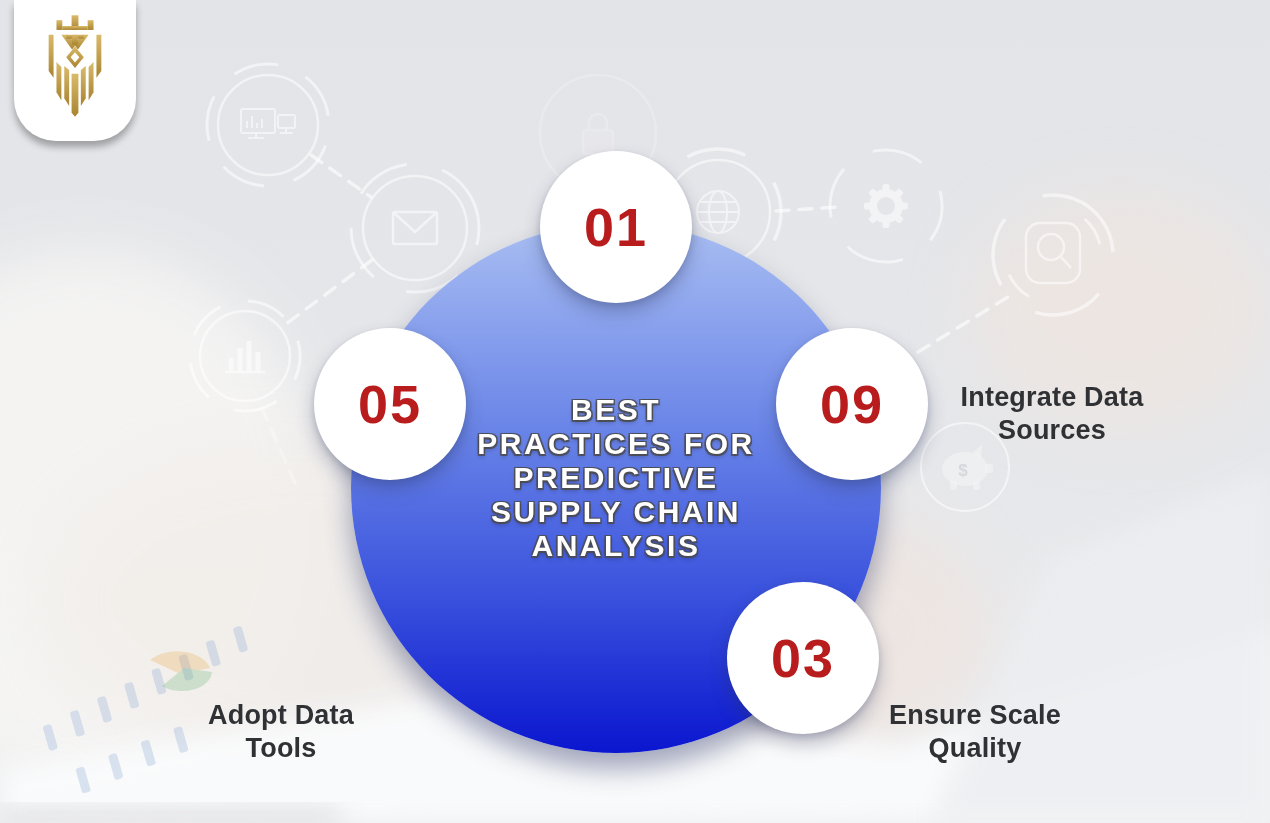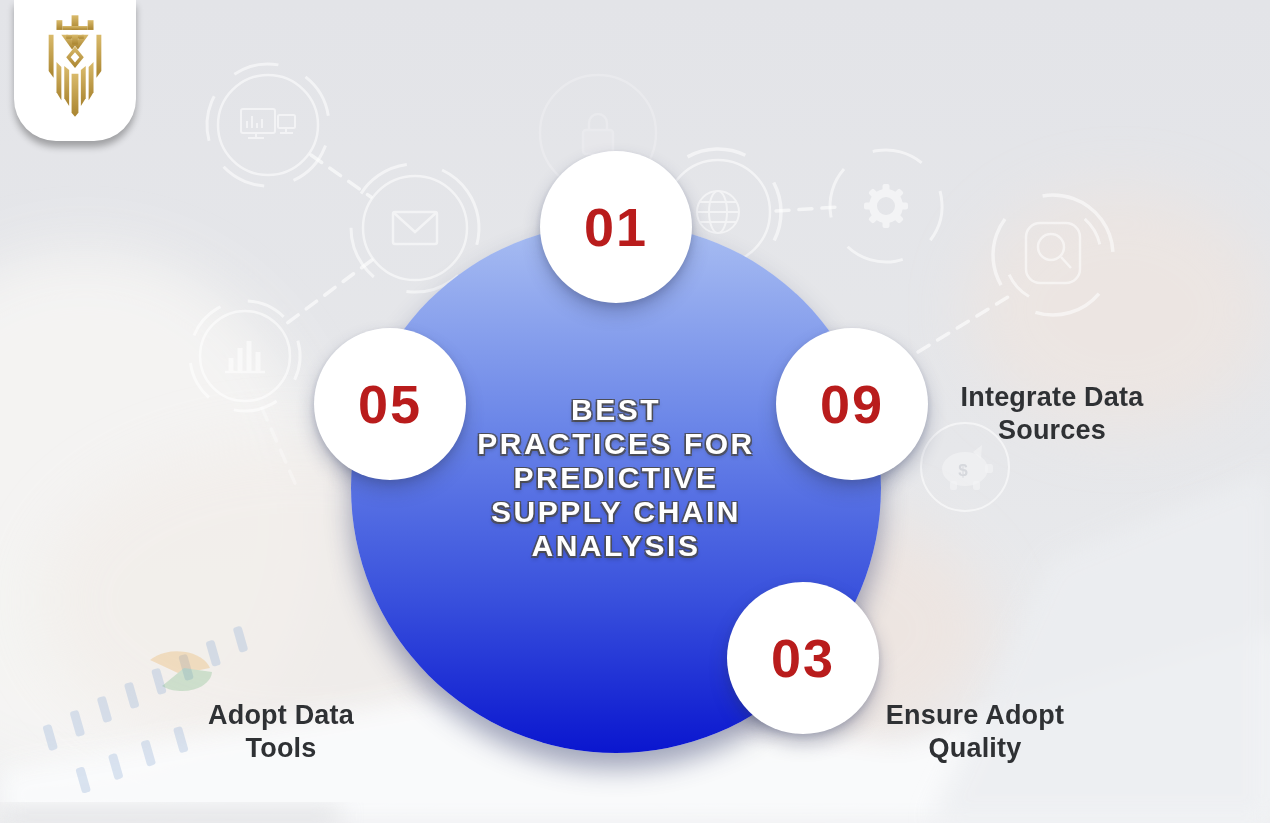--- a/index.html
+++ b/index.html
@@ -187,21 +187,21 @@
   </div>
   <div class="num-circle s3">
     <span class="num">03</span>
   </div>
   <div class="num-circle s5">
     <span class="num">05</span>
   </div>
 
   <div class="label l2">Integrate Data
 Sources</div>
-  <div class="label l3">Ensure Adopt
+  <div class="label l3">Ensure Scale
 Quality</div>
   <div class="label l4">Adopt Data
 Tools</div>
 
   <div class="logo-card">
     <svg width="78" height="104" viewBox="0 0 80 104">
       <defs>
         <linearGradient id="gold" x1="0" y1="0" x2="0" y2="1">
           <stop offset="0" stop-color="#d9ba6b"></stop>
             <stop offset="1" stop-color="#a9842f"></stop>

